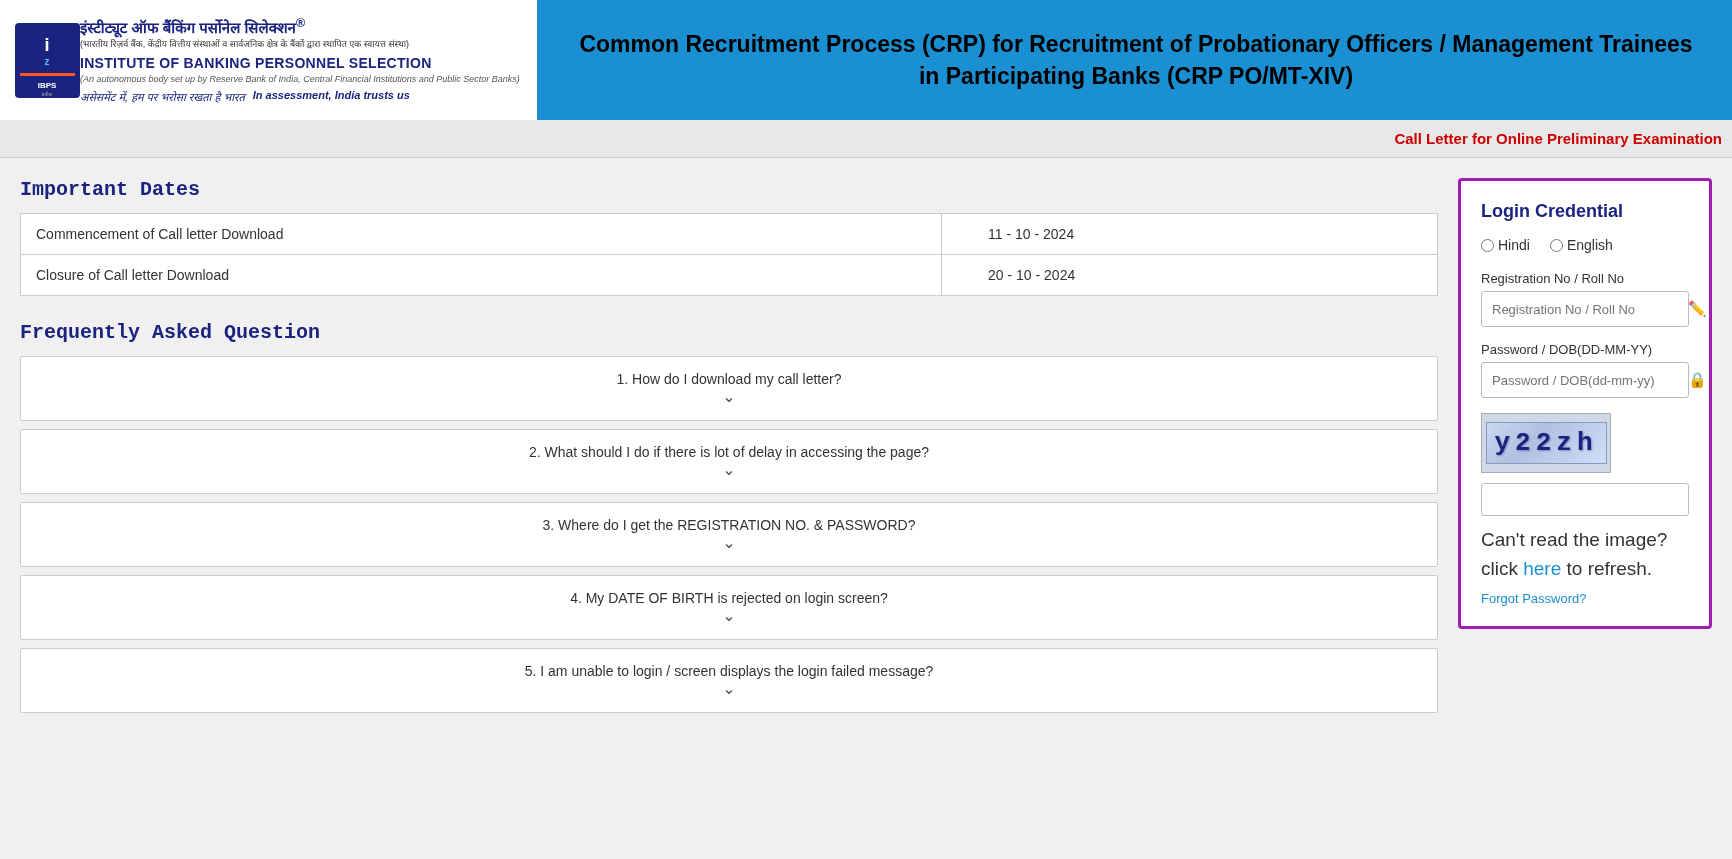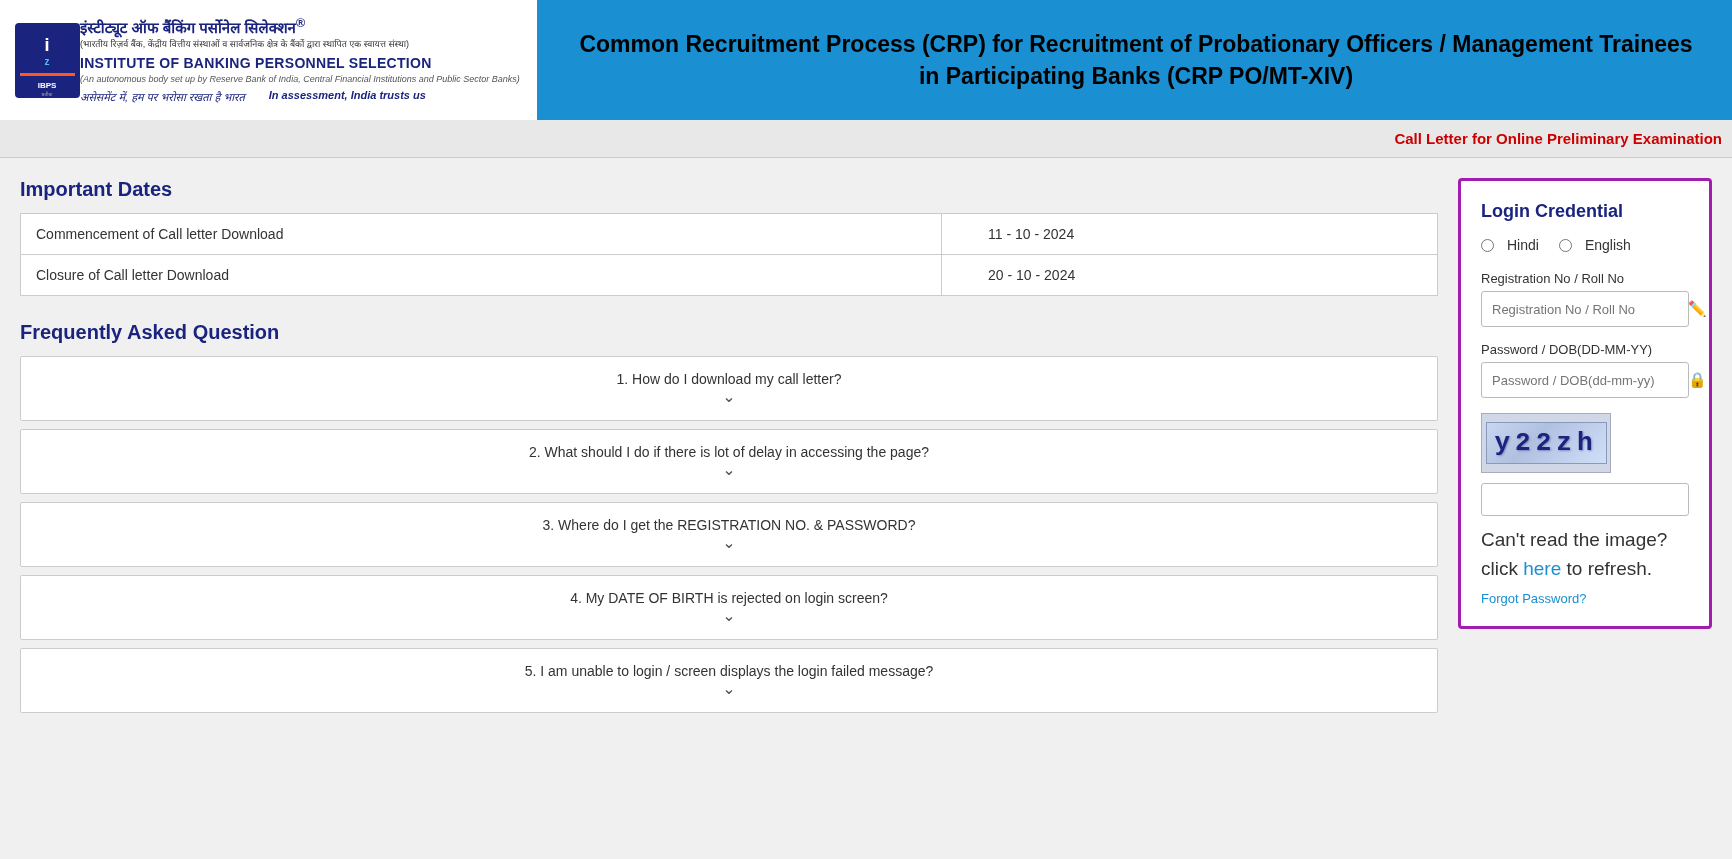--- a/index.html
+++ b/index.html
@@ -41,21 +41,21 @@
       margin-bottom: 3px;
     }
     .logo-text .org-sub2 {
       font-size: 9px;
       color: #555;
       margin-bottom: 5px;
       font-style: italic;
     }
     .logo-text .taglines {
       display: flex;
-      gap: 24px;
+      gap: 8px;
       font-size: 11px;
       color: #1a237e;
       font-style: italic;
     }
     .header-title {
       flex: 1;
       display: flex;
       align-items: center;
       justify-content: center;
       padding: 15px 30px;
@@ -88,20 +88,21 @@
 
     
     .left-content { flex: 1; margin-right: 20px; }
 
     
     .section-title {
       font-size: 20px;
       font-weight: bold;
       color: #1a237e;
       margin-bottom: 12px;
+      font-family: Liberation Mono, monospace;
     }
     .dates-table {
       width: 100%;
       border-collapse: collapse;
       margin-bottom: 25px;
       border: 1px solid #ccc;
     }
     .dates-table tr { border: 1px solid #ec4899; }
     .dates-table td {
       padding: 12px 15px;
@@ -151,21 +152,21 @@
     }
     .language-options {
       display: flex;
       gap: 20px;
       margin-bottom: 18px;
       align-items: center;
     }
     .radio-label {
       display: flex;
       align-items: center;
-      gap: 13px;
+      gap: 4px;
       cursor: pointer;
       color: #333;
       font-size: 14px;
     }
     .radio-label input[type="radio"] { cursor: pointer; }
 
     .form-label {
       font-size: 13px;
       color: #333;
       margin-bottom: 5px;

